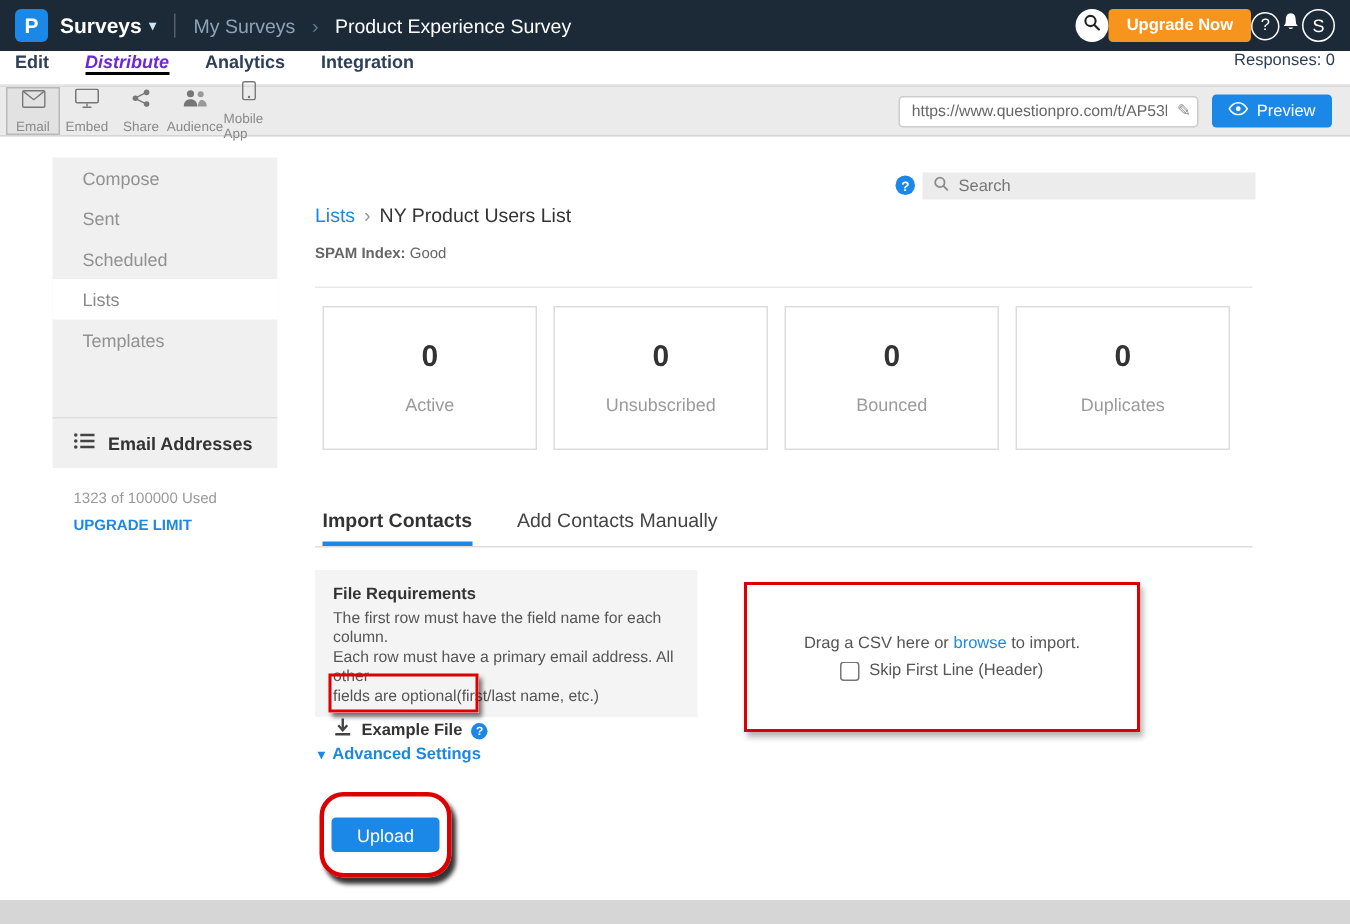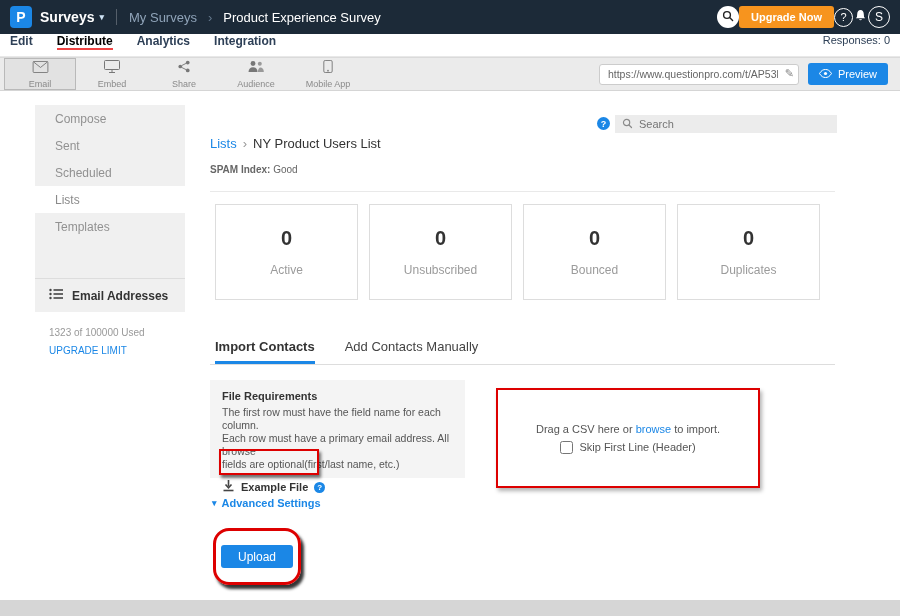--- a/index.html
+++ b/index.html
@@ -25,28 +25,28 @@
   .help-circle { width:19px; height:19px; border-radius:50%; border:1.5px solid #fff; color:#fff;
                  font-size:11px; display:flex; align-items:center; justify-content:center; cursor:pointer; }
   .avatar { width:22px; height:22px; border-radius:50%; border:1.5px solid #fff; color:#fff; font-size:12px;
             display:flex; align-items:center; justify-content:center; cursor:pointer; }
 
   
   .navbar { position:absolute; top:34px; left:0; width:900px; height:23px; background:#fff;
             border-bottom:1px solid #e8e8e8; display:flex; align-items:flex-start; padding:0 10px; gap:24px; }
   .nav-item { font-size:12px; color:#2e4057; display:flex; align-items:center; cursor:pointer;
               border-bottom:2px solid transparent; font-weight:bold; }
-  .nav-item.active { color:#000000; border-bottom:2px solid #ef4444; }
+  .nav-item.active { color:#6d28d9; border-bottom:2px solid #000000;font-style:italic; }
   .responses { margin-left:auto; font-size:11px; color:#2e4057; display:flex; align-items:center; }
 
   
   .toolbar { position:absolute; top:57px; left:0; width:900px; height:34px; background:#ebebeb;
              border-top:1px solid #dadada; border-bottom:1px solid #d5d5d5;
              display:flex; align-items:center; padding:0 4px; }
-  .channel { width:72px; height:32px; display:flex; flex-direction:column; align-items:center;
+  .channel { width:36px; height:32px; display:flex; flex-direction:column; align-items:center;
              justify-content:center; gap:2px; cursor:pointer; border:1px solid transparent; }
   .channel.active { background:#e2e2e2; border:1px solid #b9b9b9; }
   .clabel { font-size:9px; color:#8a8a8a; }
   .url-wrap { margin-left:auto; display:flex; align-items:center; gap:9px; padding-right:8px; }
   .url-box { position:relative; }
   .url-input { width:200px; height:21px; font-size:10.5px; color:#666; border:1px solid #ccc;
                border-radius:3px; padding:0 20px 0 8px; background:#fff; }
   .pencil { position:absolute; right:5px; top:3px; font-size:11px; color:#888; cursor:pointer; }
   .preview-btn { background:#1b87e6; color:#fff; border:none; border-radius:3px; font-size:11px;
                  padding:5px 11px; display:flex; align-items:center; gap:6px; cursor:pointer; }
@@ -54,21 +54,21 @@
   
   .sidebar { position:absolute; left:35px; top:105px; width:150px; height:487px; background:#fff; }
   .side-gray { background:#f0f0f0; height:207px; display:flex; flex-direction:column; }
   .side-item { height:27px; display:flex; align-items:center; padding-left:20px; font-size:12px;
                color:#919191; cursor:pointer; }
   .side-item.active { background:#fff; color:#8a8a8a; }
   .side-spacer { flex:1; }
   .email-hdr { border-top:1px solid #ddd; height:34px; display:flex; align-items:center; gap:8px;
                padding-left:14px; font-size:12px; font-weight:bold; color:#333; }
   .usage { font-size:10px; color:#999; padding:15px 0 0 14px; }
-  .upgrade-limit { font-size:10px; color:#1b87e6; font-weight:normal; padding:7px 0 0 14px; cursor:pointer; }
+  .upgrade-limit { font-size:10px; color:#1b87e6; font-weight:bold; padding:7px 0 0 14px; cursor:pointer; }
 
   
   .content { position:absolute; left:185px; top:105px; width:680px; height:487px; background:#fff; }
   .help-q { position:absolute; left:412px; top:12px; }
   .qmark { width:13px; height:13px; border-radius:50%; background:#1b87e6; color:#fff; font-size:9px;
            font-weight:bold; display:inline-flex; align-items:center; justify-content:center; cursor:pointer; }
   .searchbox { position:absolute; left:430px; top:10px; width:222px; height:18px; background:#ececec;
                display:flex; align-items:center; gap:6px; padding-left:7px; }
   .searchbox input { border:none; background:transparent; outline:none; font-size:11px; color:#555; width:180px; }
   .crumbs { position:absolute; left:25px; top:31px; font-size:13px; display:flex; align-items:baseline; gap:6px; }
@@ -310,21 +310,21 @@
 
     <div class="ctabs">
       <div class="ctab active">Import Contacts</div>
       <div class="ctab">Add Contacts Manually</div>
     </div>
     <div class="tabline"></div>
 
     <div class="filepanel">
       <div class="fr-title">File Requirements</div>
       <span class="fr-line">The first row must have the field name for each column.</span>
-      <span class="fr-line">Each row must have a primary email address. All browse</span>
+      <span class="fr-line">Each row must have a primary email address. All other</span>
       <span class="fr-line">fields are optional(first/last name, etc.)</span>
       <div class="example-row">
         <span>
           <svg width="13" height="13" viewBox="0 0 13 13">
               <line x1="6.5" y1="1" x2="6.5" y2="7.5" stroke="#444" stroke-width="1.6"></line>
               <path d="M3.5 5.5 L6.5 8.8 L9.5 5.5" fill="none" stroke="#444" stroke-width="1.6"></path>
               <line x1="1.5" y1="11.5" x2="11.5" y2="11.5" stroke="#444" stroke-width="1.6"></line>
             </svg>
         </span>
         <span class="ex-label">Example File</span>

